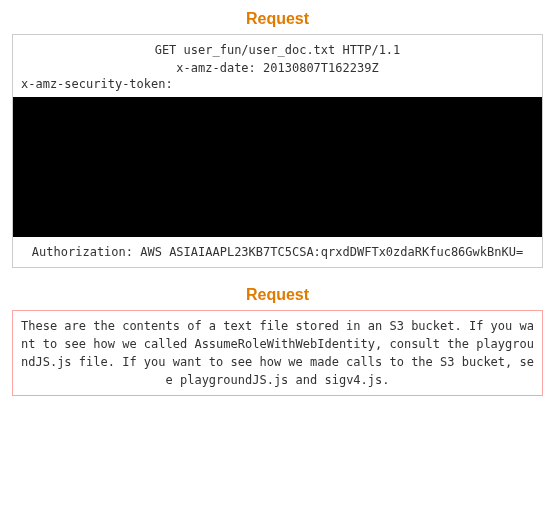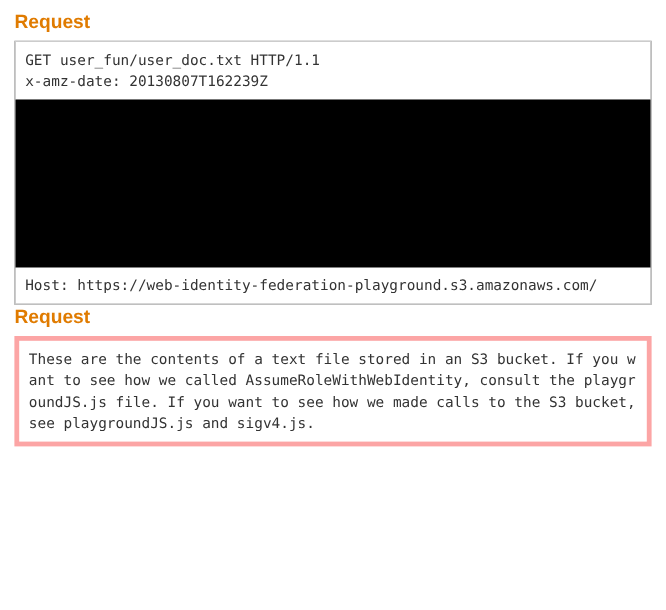--- a/index.html
+++ b/index.html
@@ -1,18 +1,19 @@
 <!DOCTYPE html>
 <html><head>
   <meta charset="utf-8">
   <style>
     * {
       margin: 0;
       padding: 0;
       box-sizing: border-box;
+      text-align: center;
     }
 
     body {
       width: 555px;
       min-height: 508px;
       font-family: monospace;
       font-size: 13px;
       background: #fff;
       color: #333;
       padding: 10px 12px;
@@ -21,22 +22,22 @@
     .section-title {
       font-family: Arial, sans-serif;
       font-size: 16px;
       font-weight: bold;
       color: #e07b00;
       margin-bottom: 6px;
     }
 
     .request-box {
       border: 1px solid #ccc;
-      margin-bottom: 2px;
-      background: #737373;
+      margin-bottom: 18px;
+      background: #6d28d9;
     }
 
     .request-top {
       background: #fff;
       padding: 6px 8px;
       border-bottom: none;
     }
 
     .request-top .line {
       font-family: monospace;
@@ -78,21 +79,21 @@
 
     .request-bottom .line {
       font-family: monospace;
       font-size: 12px;
       color: #333;
       line-height: 1.5;
       word-break: break-all;
     }
 
     .response-box {
-      border: 4px solid #fca5a5;
+      border: 1px solid #fca5a5;
       padding: 6px 8px;
       background: #fff;
     }
 
     .response-box .text {
       font-family: monospace;
       font-size: 12px;
       color: #333;
       line-height: 1.5;
       word-break: break-all;
@@ -100,24 +101,28 @@
   </style>
 </head>
 <body>
 
 <div>
   <div class="section-title">Request</div>
   <div class="request-box">
     <div class="request-top">
       <div class="line">GET user_fun/user_doc.txt HTTP/1.1</div>
       <div class="line">x-amz-date: 20130807T162239Z</div>
+      <div class="security-token-line">
+        <span class="security-token-label">x-amz-security-token:</span>
+        <span class="security-token-highlight"> </span>
+      </div>
     </div>
     <div class="black-block"></div>
     <div class="request-bottom">
-      <div class="line">Host: https://web-identity-federation-playground.s3.amazonaws.com/</div>
+      <div class="line">Authorization: AWS ASIAIAAPL23KB7TC5CSA:qrxdDWFTx0zdaRKfuc86GwkBnKU=</div>
     </div>
   </div>
 </div>
 
 <div>
   <div class="section-title">Request</div>
   <div class="response-box">
     <div class="text">These are the contents of a text file stored in an S3 bucket. If you want to see how we called AssumeRoleWithWebIdentity, consult the playgroundJS.js file. If you want to see how we made calls to the S3 bucket, see playgroundJS.js and sigv4.js.</div>
   </div>
 </div>

